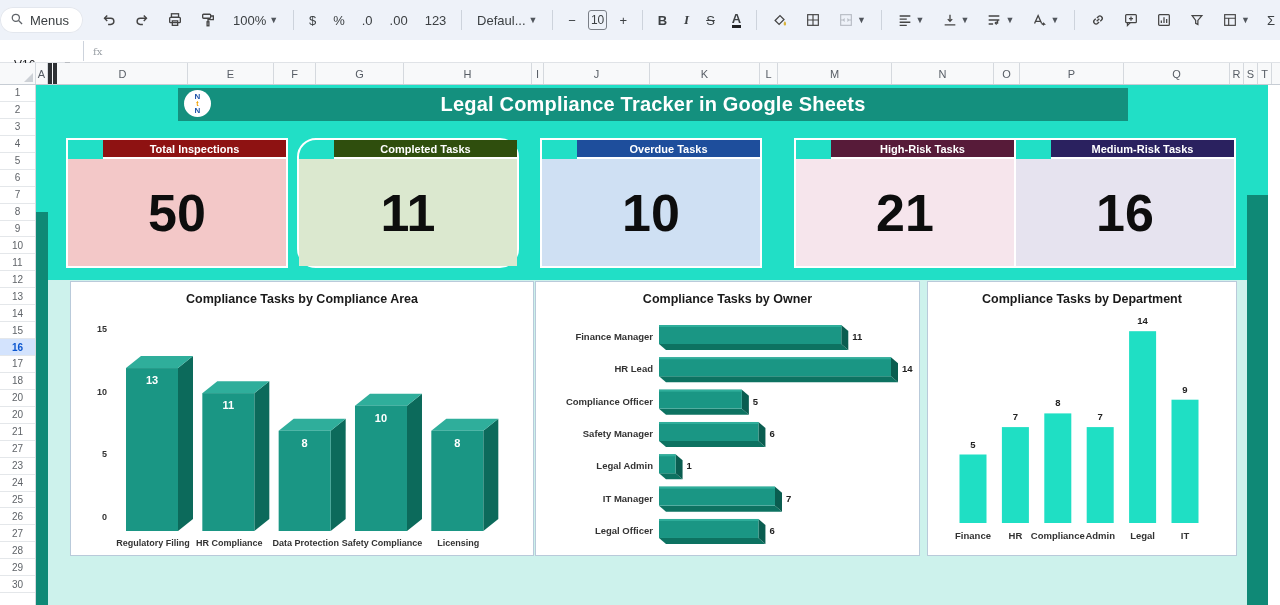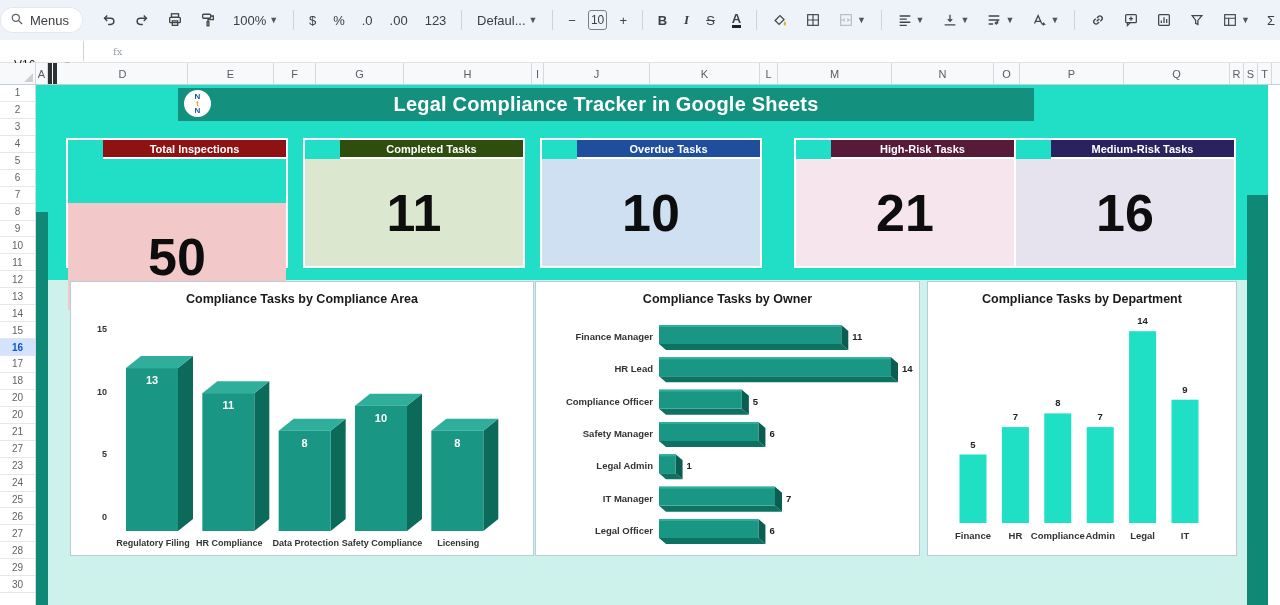--- a/index.html
+++ b/index.html
@@ -26,21 +26,21 @@
     text-align:center; line-height:18px; font-size:12px; }
   .grayed { color:#b7bcc4; }
   .grayed svg * { stroke:#b7bcc4 !important; }
 
   
   #formulabar { position:absolute; left:0; top:40px; width:1280px; height:23px; background:#fff;
     display:flex; align-items:center; border-bottom:1px solid #e0e3e7; font-size:12px; color:#202124; }
   #namebox { width:80px; display:flex; align-items:center; justify-content:space-between;
     padding:0 8px 0 14px;margin-top:28px; }
   #fxlabel { font-family:"DejaVu Serif", serif; color:#9aa0a6;
-    margin-left:26px; font-size:10px; }
+    margin-left:6px; font-size:10px; }
 
   
   #colheaders { position:absolute; left:0; top:63px; width:1280px; height:22px;
     background:#f8f9fa; border-bottom:1px solid #c7cdd4; display:flex; font-size:11px; color:#575d65; }
   .corner { width:36px; height:100%; border-right:1px solid #d5d9de; position:relative; }
   .corner:after { content:""; position:absolute; right:2px; bottom:2px;
     border-left:9px solid transparent; border-bottom:9px solid #cdd1d6; }
   .colcell { height:100%; border-right:1px solid #d5d9de; display:flex; align-items:center;
     justify-content:center; }
   .colcell.dark { background:#2e3134; border-right:1px solid #f8f9fa; }
@@ -51,21 +51,21 @@
   .rowcell { height:16.95px; display:flex; align-items:center; justify-content:center;
     font-size:10px; color:#5f6368; border-bottom:1px solid #e4e7ea; }
   .rowcell.sel { background:#d3e3fd; color:#0b57d0; font-weight:bold; }
 
   
   #sheet { position:absolute; left:36px; top:85px; width:1232px; height:520px;
     background:#cdf2ec; overflow:hidden; }
   #band-top { left:0; top:0; width:1232px; height:195px; background:#21dfc6; }
   #colA-strip { left:0; top:127px; width:12px; height:393px; background:#0f8976; }
   #band-right { left:1211px; top:110px; width:21px; height:410px; background:#0f8976; }
-  #banner { left:142px; top:3px; width:856px; height:33px; background:#14907e;
+  #banner { left:142px; top:3px; width:950px; height:33px; background:#14907e;
     display:flex; align-items:center; justify-content:center; }
   #banner-title { color:#fff; font-weight:bold; font-size:20px; letter-spacing:.2px; }
   #logo { left:148px; top:5px; width:27px; height:27px; background:#fff; border-radius:50%;
     display:flex; flex-direction:column; align-items:center; justify-content:center; line-height:7px; }
   #logo span { font-size:8px; font-weight:bold; }
   .logo-n { color:#1d52a8; } .logo-t { color:#f0a000; font-size:7px !important; }
 
   
   .kpi { position:absolute; top:53px; width:222px; height:130px; border:2px solid #fff; }
   .kpi-head { height:19px; display:flex; align-items:center; justify-content:center;
@@ -298,25 +298,25 @@
     <span id="banner-title">Legal Compliance Tracker in Google Sheets</span>
   </div>
   <div id="logo" class="abs">
     <span class="logo-n">N</span>
     <span class="logo-t">t</span>
     <span class="logo-n">N</span>
   </div>
   <div id="kpi-row">
       <div class="kpi" style="left: 30px;">
         <div class="kpi-head" style="background: rgb(142, 18, 18);">Total Inspections</div>
-        <div class="kpi-body" style="background: rgb(243, 200, 200); margin-top: 44px;">
+        <div class="kpi-body" style="background: rgb(243, 200, 200);">
           <span class="kpi-num">50</span>
         </div>
       </div>
-      <div class="kpi" style="left: 267px;">
+      <div class="kpi" style="left: 261px; border-radius: 19px;">
         <div class="kpi-head" style="background: rgb(47, 78, 13);">Completed Tasks</div>
         <div class="kpi-body" style="background: rgb(219, 232, 207);">
           <span class="kpi-num">11</span>
         </div>
       </div>
       <div class="kpi" style="left: 504px;">
         <div class="kpi-head" style="background: rgb(30, 78, 156);">Overdue Tasks</div>
         <div class="kpi-body" style="background: rgb(207, 224, 243);">
           <span class="kpi-num">10</span>
         </div>

